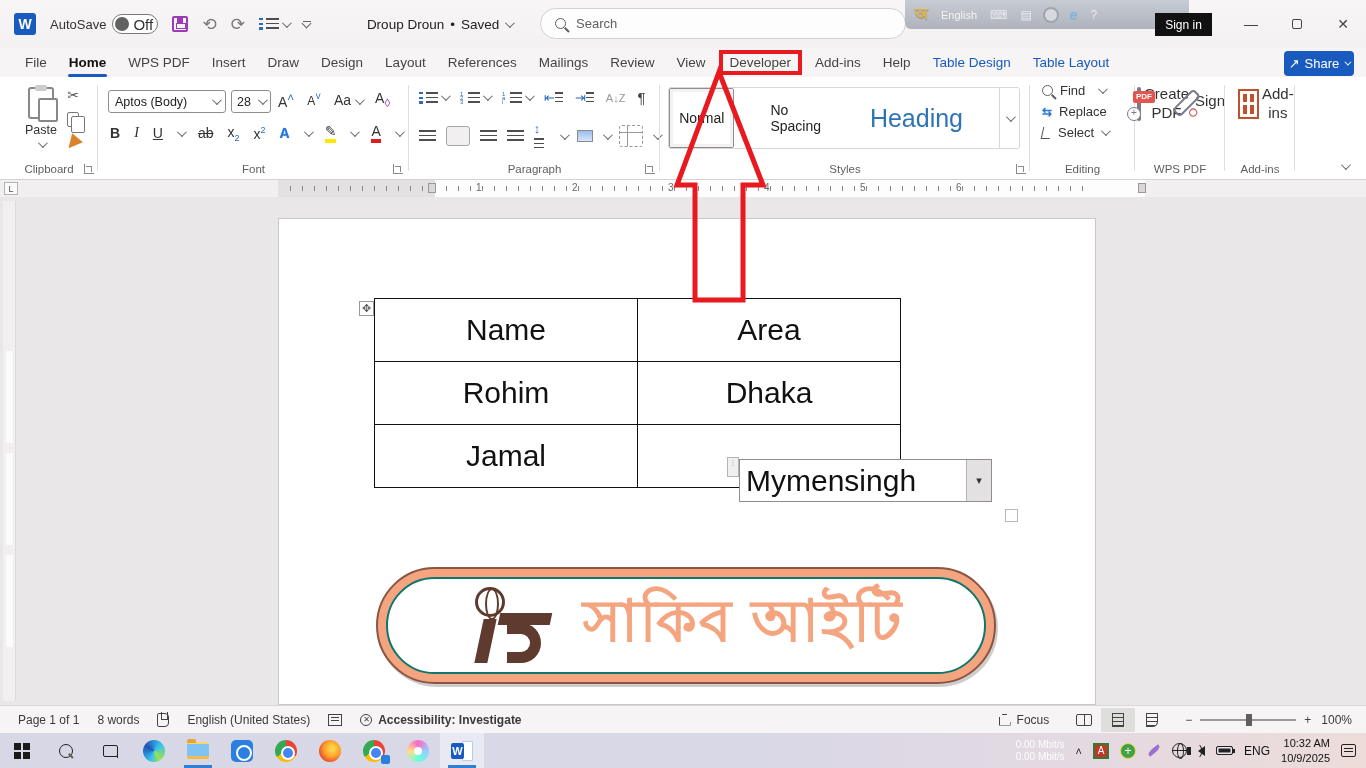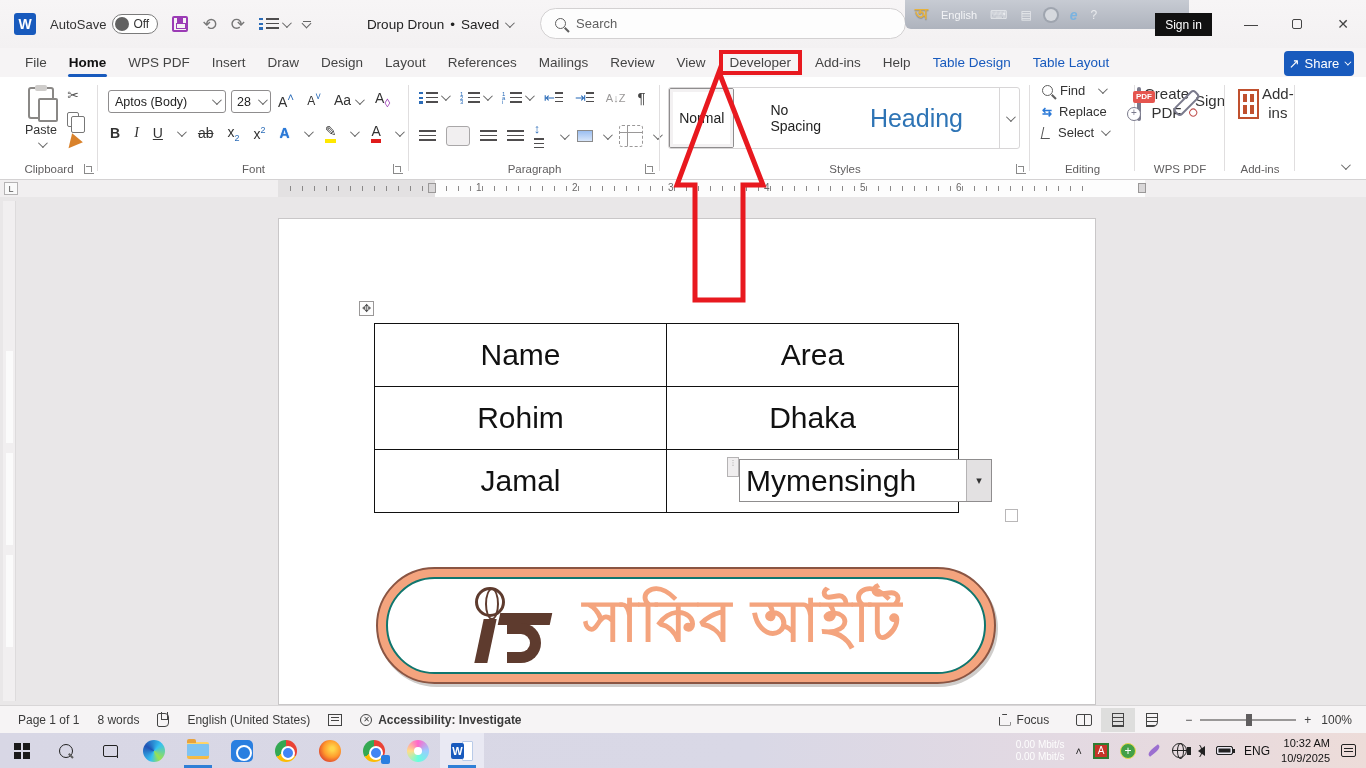--- a/index.html
+++ b/index.html
@@ -8,21 +8,21 @@
   #app { position:relative; width:1366px; height:768px; background:#fff; }
 
   
   .titlebar { position:absolute; left:0; top:0; width:1366px; height:48px;
     background:linear-gradient(#f7f5f6,#f3f1f2); display:flex; align-items:center; }
   .word-logo { width:22px; height:22px; background:#185ABD; color:#fff; font-weight:bold;
     display:flex; align-items:center; justify-content:center; border-radius:3px; margin:0 14px 0 14px; font-size:14px; }
   .autosave { display:flex; align-items:center; gap:6px; font-size:13px; color:#333; }
   .toggle { width:46px; height:20px; border:1px solid #7a7a7a; border-radius:10px; display:flex; align-items:center; padding:2px; gap:4px; background:#fff; }
   .knob { width:14px; height:14px; border-radius:50%; background:#616161; }
-  .toggle span { font-size:12px; color:#333; }
+  .toggle span { font-size:15px; color:#333; }
   .qat { display:flex; align-items:center; gap:14px; margin-left:14px; color:#5a5a5a; }
   .save-ic { width:16px; height:16px; border:2px solid #9b3bb5; border-radius:2px; position:relative; }
   .save-ic:before { content:""; position:absolute; left:3px; top:0; width:6px; height:5px; background:#9b3bb5; }
   .save-ic:after { content:""; position:absolute; left:2px; bottom:1px; width:8px; height:4px; border:1.5px solid #9b3bb5; }
   .undo-g { font-size:17px; color:#777; }
   .docname { margin-left:56px; font-size:13.5px; color:#222; display:flex; gap:6px; align-items:center; }
   .chev { display:inline-block; width:7px; height:7px; border-right:1.5px solid #666; border-bottom:1.5px solid #666; transform:rotate(45deg) translateY(-2px); }
   .searchbox { position:absolute; left:540px; top:8px; width:366px; height:31px; background:#fdfdfd;
     border:1px solid #d3d1d2; border-radius:16px; display:flex; align-items:center; padding-left:14px; gap:10px; color:#5f5f5f; }
   .mag { width:11px; height:11px; border:1.6px solid #5f5f5f; border-radius:50%; position:relative; }
@@ -119,21 +119,21 @@
     background:repeating-linear-gradient(to right,#8a8888 0 1px,transparent 1px 12px); }
   .rnum { position:absolute; top:2px; font-size:10px; color:#6a6868; }
   .ind { position:absolute; width:8px; height:10px; background:#d9d7d8; border:1px solid #9a9898; top:3px; }
 
   
   .docarea { position:absolute; left:0; top:197px; width:1366px; height:508px; background:#e9e7e8; overflow:hidden; }
   .vruler { position:absolute; left:3px; top:4px; width:13px; height:500px; background:#f1eff0;
     border-right:1px solid #dddbdc; }
   .vruler i { position:absolute; left:3px; width:7px; height:92px; display:block; background:#fbfbfb; }
   .page { position:absolute; left:278px; top:21px; width:818px; height:487px; background:#fff; border:1px solid #c9c7c8; }
-  .doc-table { position:absolute; left:95px; top:104px; width:585px; height:190px; border-collapse:collapse; table-layout:fixed; }
+  .doc-table { position:absolute; left:95px; top:79px; width:527px; height:190px; border-collapse:collapse; table-layout:fixed; }
   .doc-table td { border:1.6px solid #111; text-align:center; font-size:30px; color:#111; height:47px; font-family:"Liberation Sans",sans-serif; }
   .move-handle { position:absolute; left:80px; top:82px; width:15px; height:15px; border:1px solid #9a9898; background:#fdfdfd; color:#555; font-size:11px; line-height:13px; text-align:center; }
   .resize-handle { position:absolute; left:726px; top:290px; width:13px; height:13px; border:1.6px solid #b9b7b8; background:#fff; }
   .dropdown-ctl { position:absolute; left:460px; top:240px; width:253px; height:43px; background:#fff; border:1.6px solid #8f8d8e;
     display:flex; align-items:center; }
   .dropdown-ctl .val { flex:1; font-size:30px; color:#111; padding-left:6px; white-space:nowrap; }
   .dd-btn { width:25px; height:100%; background:#e3e1e2; border-left:1px solid #b5b3b4; display:flex; align-items:center; justify-content:center; color:#333; font-size:11px; }
   .dd-tab { position:absolute; left:-13px; top:-3px; width:12px; height:20px; background:#f0eeef; border:1px solid #b5b3b4;
     color:#888; font-size:7px; line-height:6px; text-align:center; padding-top:2px; }
   .logo { position:absolute; left:97px; top:348px; width:620px; height:117px; border-radius:60px;

